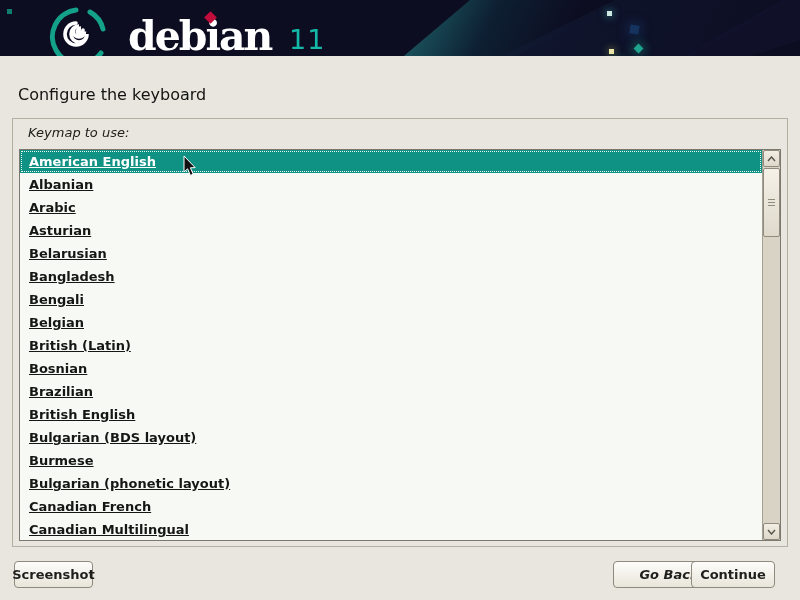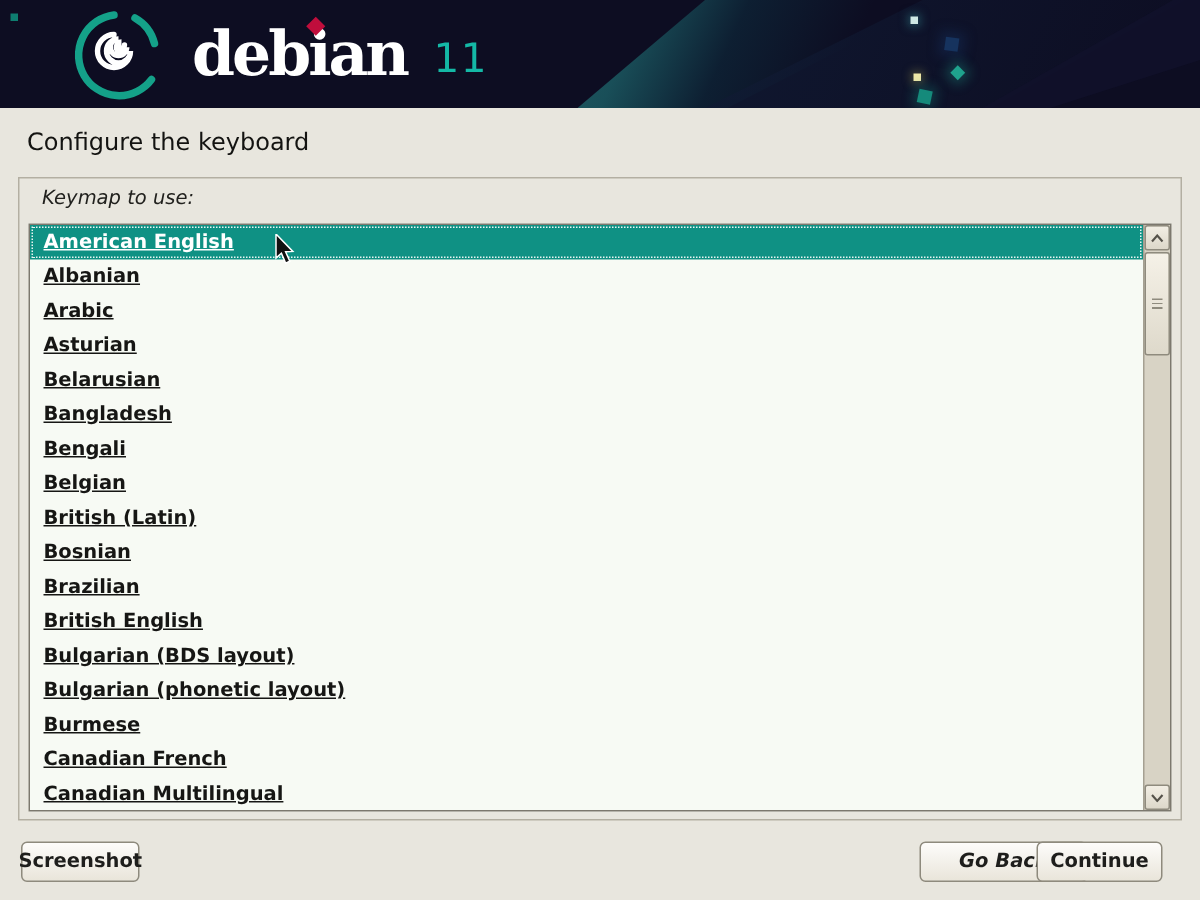--- a/index.html
+++ b/index.html
@@ -4,21 +4,21 @@
 <style>
   html,body{margin:0;padding:0;}
   body{
     width:800px;height:600px;overflow:hidden;position:relative;
     background:var(--page-bg,#e8e6de);
     font-family:"DejaVu Sans","Liberation Sans",sans-serif;
     -webkit-font-smoothing:antialiased;
   }
   
   .banner{
-    position:absolute;left:0;top:0;width:800px;height:72px;
+    position:absolute;left:0;top:0;width:800px;height:56px;
     background:var(--banner-bg,#0d0d22);overflow:hidden;
   }
   .banner .wedge1{
     position:absolute;left:0;top:0;width:800px;height:72px;
     background:linear-gradient(115deg,#27808022 30%,#2b8c8a99 46%,#1c5f66cc 52%,#0e3a4a66 60%,transparent 70%);
     clip-path:polygon(470px 0,625px 0,485px 72px,385px 72px);
   }
   .banner .wedge2{
     position:absolute;left:0;top:0;width:800px;height:72px;
     background:linear-gradient(115deg,#15203a 0%,#101a33 60%,transparent 100%);
@@ -154,22 +154,22 @@
         <div class="row">Asturian</div>
         <div class="row">Belarusian</div>
         <div class="row">Bangladesh</div>
         <div class="row">Bengali</div>
         <div class="row">Belgian</div>
         <div class="row">British (Latin)</div>
         <div class="row">Bosnian</div>
         <div class="row">Brazilian</div>
         <div class="row">British English</div>
         <div class="row">Bulgarian (BDS layout)</div>
+        <div class="row">Burmese</div>
         <div class="row">Bulgarian (phonetic layout)</div>
-        <div class="row">Burmese</div>
         <div class="row">Canadian French</div>
         <div class="row">Canadian Multilingual</div>
       </div>
 
     <div class="scrollbar">
       <div class="sb-btn up">
         <svg width="9" height="6" viewBox="0 0 9 6">
             <polyline points="1,5 4.5,1 8,5" fill="none" stroke="#55524a" stroke-width="1.4"></polyline>
           </svg>
       </div>

